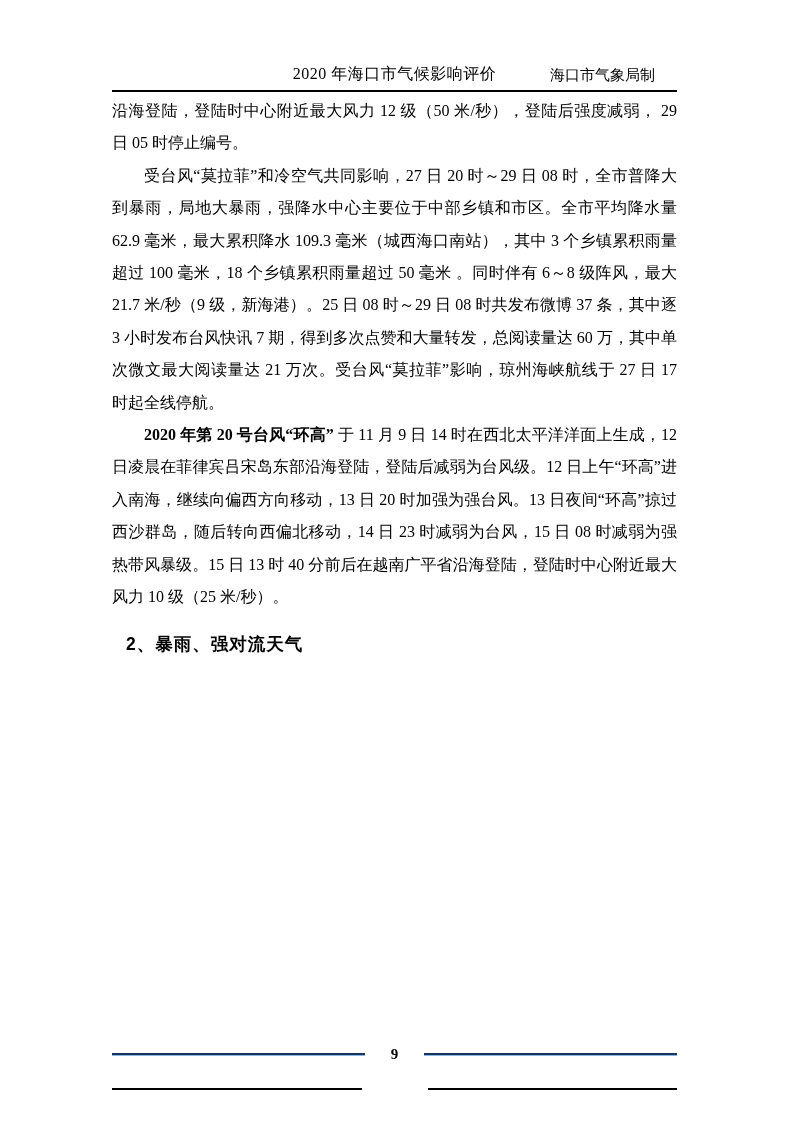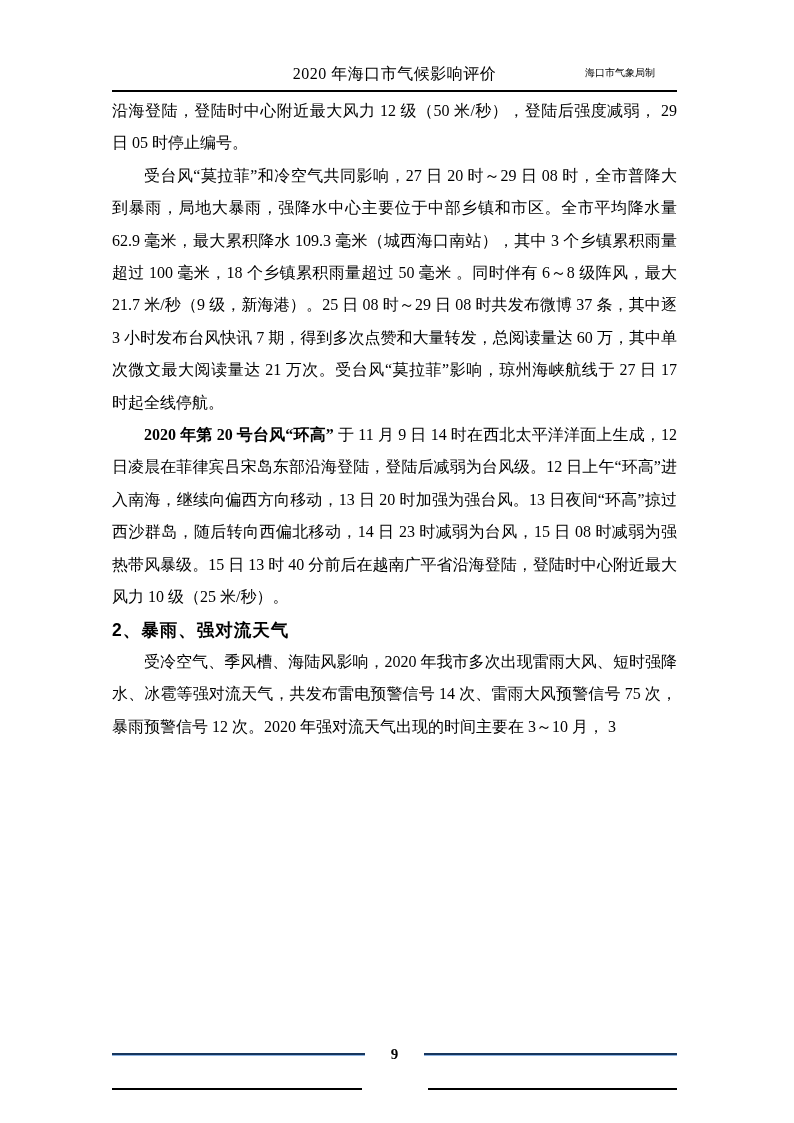--- a/index.html
+++ b/index.html
@@ -33,21 +33,21 @@
     top: 2px;
     text-align: center;
     font-size: 16px;
     letter-spacing: 0.5px;
     white-space: nowrap;
   }
   .hdr-issuer {
     position: absolute;
     right: 22px;
     top: 4px;
-    font-size: 10px;
+    font-size: 15px;
     white-space: nowrap;
     font-family: Liberation Mono, monospace;
   }
   .hdr-rule {
     position: absolute;
     top: 90px;
     left: 112px;
     width: 565px;
     height: 0;
     border-top: 2px solid #000000;
@@ -68,21 +68,21 @@
     padding: 0;
     text-indent: 2em;
   }
   .para.no-indent {
     text-indent: 0;
   }
   .lead-bold {
     font-weight: bold;
   }
   .section-heading {
-    margin: 0;
+    margin: 14px;
     padding: 0;
     text-indent: 0;
     font-size: 17.5px;
     line-height: 32.4px;
     font-weight: bold;
     font-family: "Liberation Sans", "DejaVu Sans", sans-serif;
     letter-spacing: 1px;
   }
 
   
@@ -132,21 +132,20 @@
     <span class="hdr-title">2020 年海口市气候影响评价</span>
     <span class="hdr-issuer">海口市气象局制</span>
   </div>
   <div class="hdr-rule"></div>
 
   <div class="doc-body">
     <p class="para no-indent">沿海登陆，登陆时中心附近最大风力 12 级（50 米/秒），登陆后强度减弱， 29 日 05 时停止编号。</p>
     <p class="para">受台风“莫拉菲”和冷空气共同影响，27 日 20 时～29 日 08 时，全市普降大到暴雨，局地大暴雨，强降水中心主要位于中部乡镇和市区。全市平均降水量 62.9 毫米，最大累积降水 109.3 毫米（城西海口南站），其中 3 个乡镇累积雨量超过 100 毫米，18 个乡镇累积雨量超过 50 毫米 。同时伴有 6～8 级阵风，最大 21.7 米/秒（9 级，新海港）。25 日 08 时～29 日 08 时共发布微博 37 条，其中逐 3 小时发布台风快讯 7 期，得到多次点赞和大量转发，总阅读量达 60 万，其中单次微文最大阅读量达 21 万次。受台风“莫拉菲”影响，琼州海峡航线于 27 日 17 时起全线停航。</p>
     <p class="para"><b class="lead-bold">2020 年第 20 号台风“环高”</b><span> 于 11 月 9 日 14 时在西北太平洋洋面上生成，12 日凌晨在菲律宾吕宋岛东部沿海登陆，登陆后减弱为台风级。12 日上午“环高”进入南海，继续向偏西方向移动，13 日 20 时加强为强台风。13 日夜间“环高”掠过西沙群岛，随后转向西偏北移动，14 日 23 时减弱为台风，15 日 08 时减弱为强热带风暴级。15 日 13 时 40 分前后在越南广平省沿海登陆，登陆时中心附近最大风力 10 级（25 米/秒）。</span></p>
     <h2 class="section-heading">2、暴雨、强对流天气</h2>
-    <p class="para">受冷空气、季风槽、海陆风影响，2020 年我市多次出现雷雨大风、短时强降水、冰雹等强对流天气，共发布雷电预警信号 14 次、雷雨大风预警信号 75 次，暴雨预警信号 12 次。2020 年强对流天气出现的时间主要在 3～10 月， 3</p>
   </div>
 
   <div class="footer-row1">
     <div class="rule-fancy"></div>
     <span class="page-num">9</span>
     <div class="rule-fancy"></div>
   </div>
   <div class="footer-row2">
     <div class="rule-plain"></div>
     <div class="footer-gap"></div>

